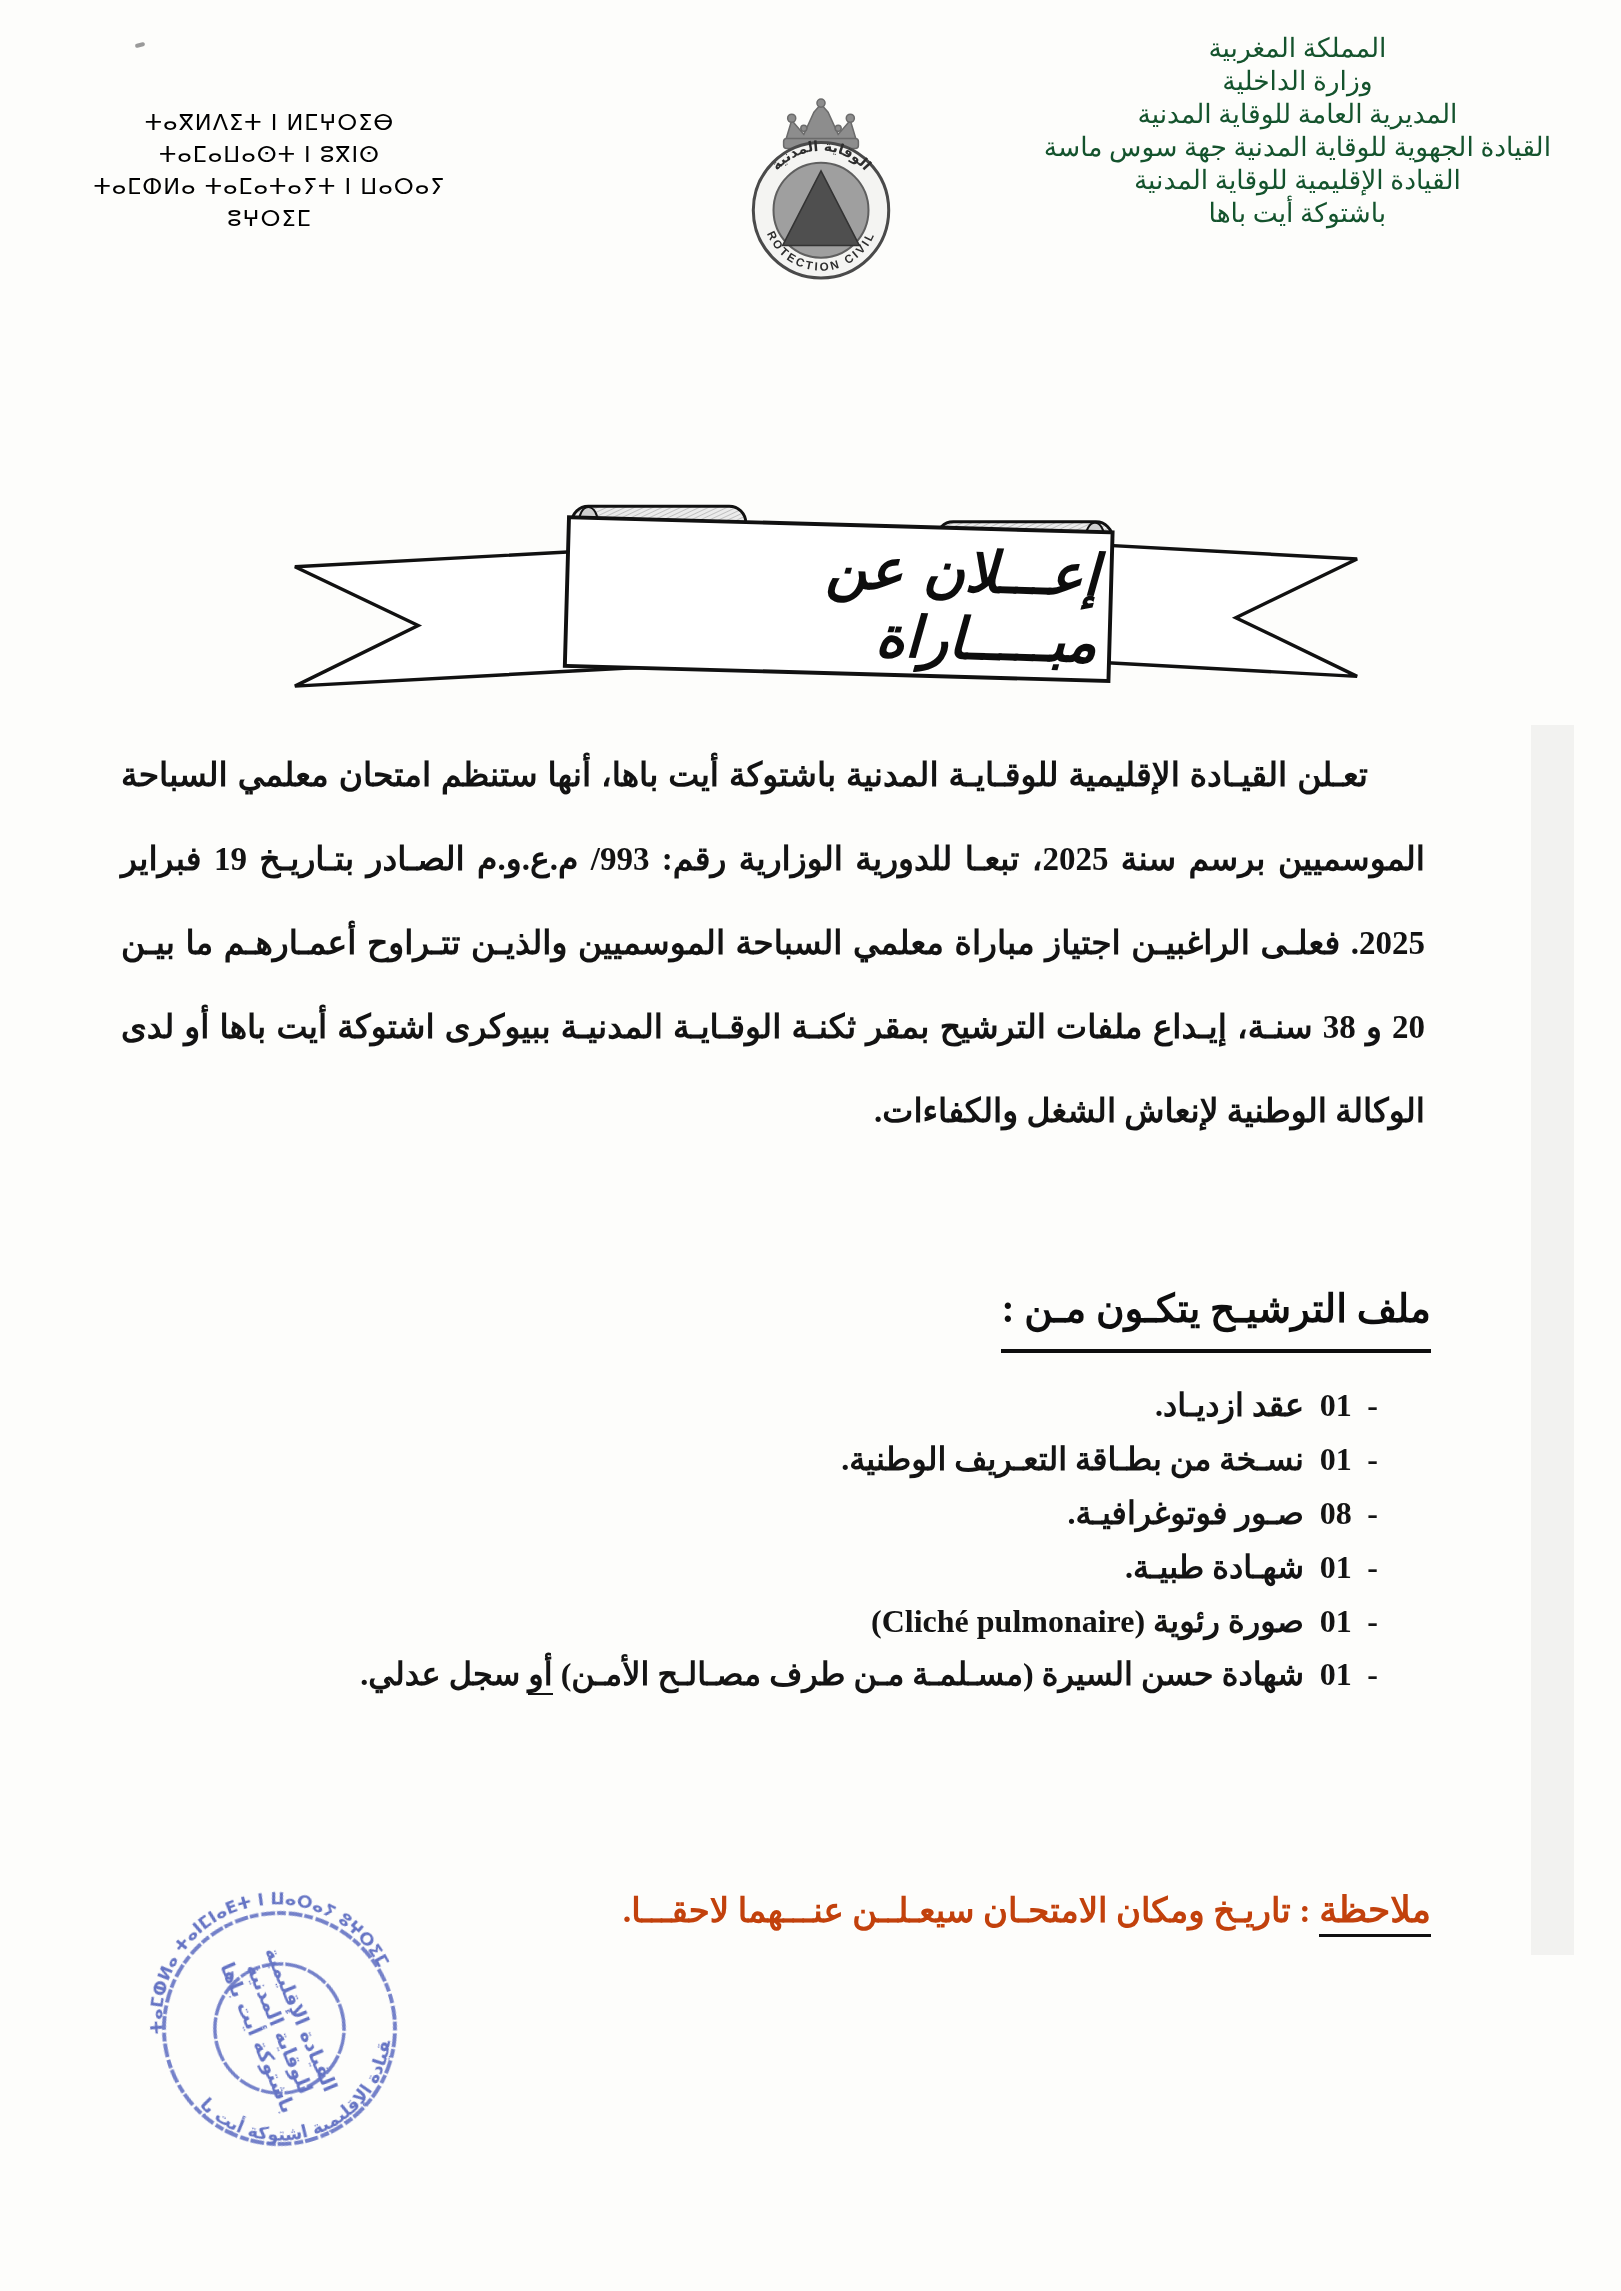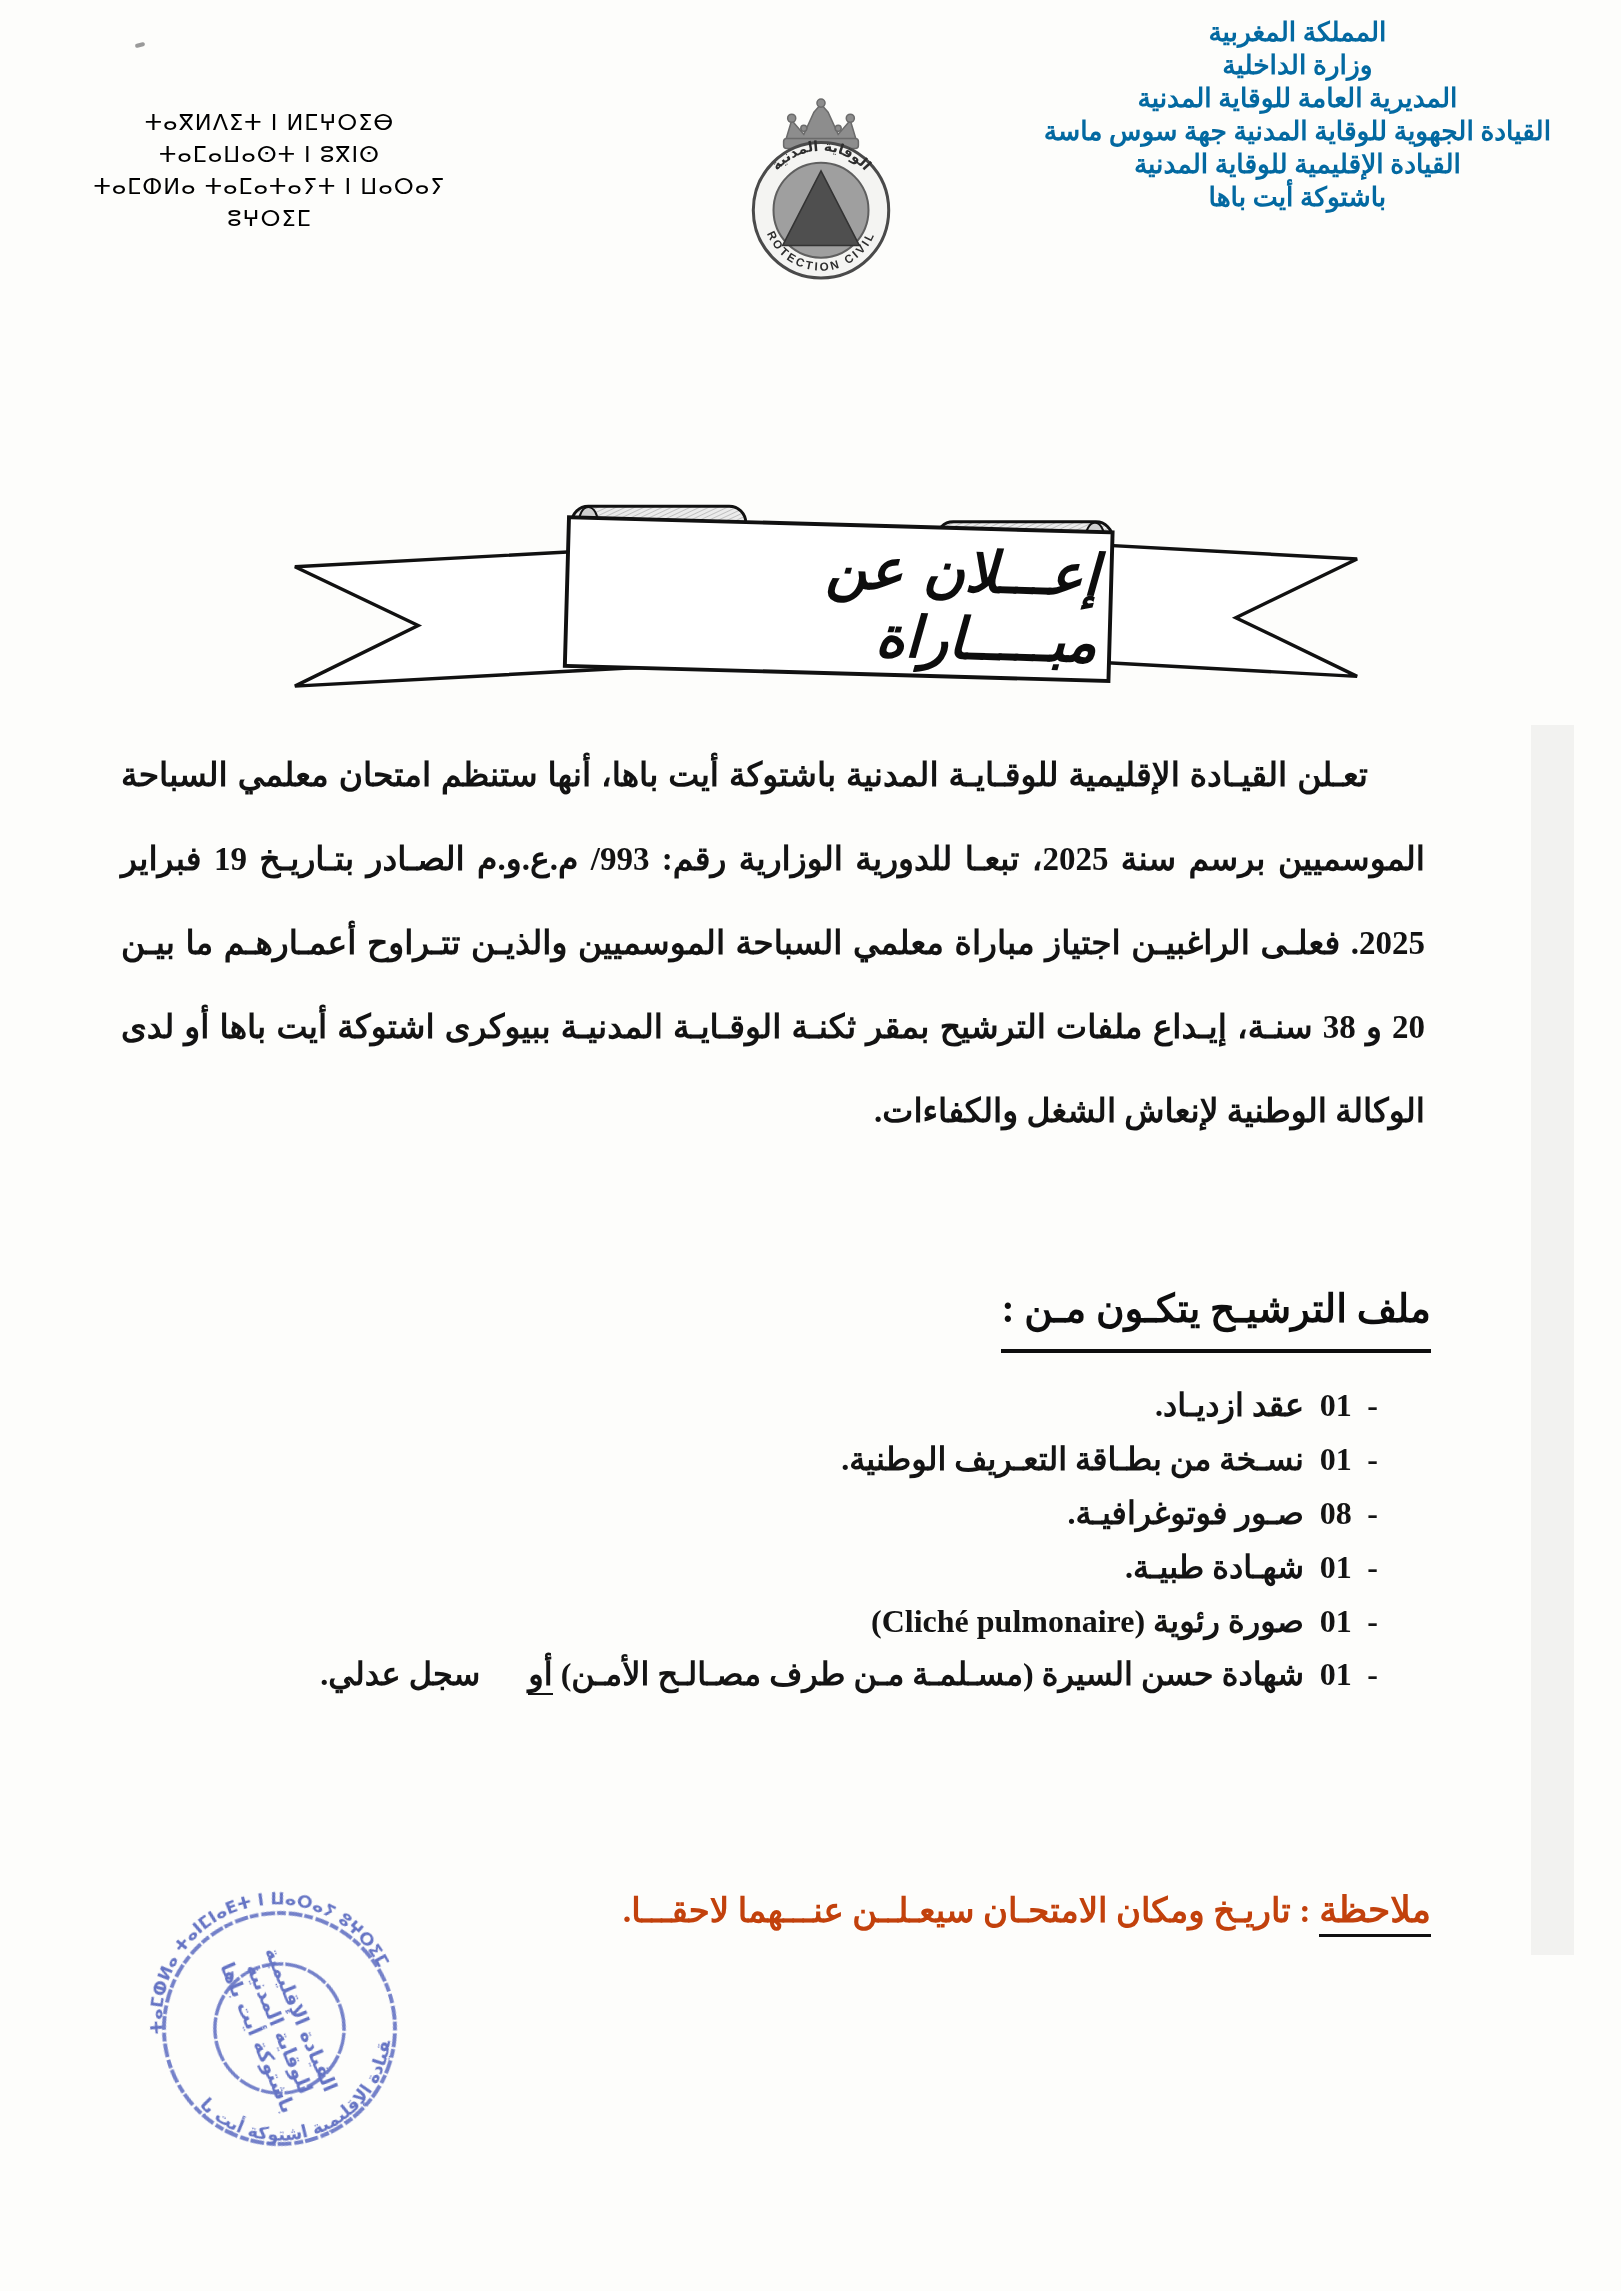--- a/index.html
+++ b/index.html
@@ -3,23 +3,23 @@
 <meta charset="utf-8">
 <style>
   html,body{margin:0;padding:0;background:#777;}
   .page{
     position:relative;width:1621px;height:2292px;margin:0 auto;
     background:#fdfdfb;overflow:hidden;color:#161616;
     font-family:"Liberation Serif","DejaVu Serif",serif;
   }
   
   .hdr-ar{
-    position:absolute;top:16px;right:19.6px;width:608px;
-    direction:rtl;text-align:center;font-weight:700;
-    font-size:26.5px;line-height:33px;color:#0369a1;
+    position:absolute;top:32px;right:19.6px;width:608px;
+    direction:rtl;text-align:center;font-weight:400;
+    font-size:26.5px;line-height:33px;color:#14532d;
   }
   .hdr-tif{
     position:absolute;top:106px;left:59px;width:421px;
     text-align:center;font-family:"DejaVu Sans",sans-serif;
     font-size:22.5px;line-height:32px;color:#000000;letter-spacing:1px;
   }
   .logo-wrap{position:absolute;top:94px;left:725px;width:192px;height:192px;}
   
   .banner-svg{position:absolute;top:469px;left:233px;width:1186px;height:223px;}
   .banner-title{
@@ -40,21 +40,21 @@
     direction:rtl;font-size:39px;font-weight:700;color:#0e0e0e;
     border-bottom:4.9px solid #0e0e0e;padding-bottom:18px;
   }
   .req-list{
     position:absolute;top:1380px;right:243px;width:1235px;
     direction:rtl;list-style:none;margin:0;padding:0;
     font-size:32px;font-weight:700;color:#141414;
   }
   .req-list li{display:flex;align-items:baseline;gap:15.7px;line-height:51px;margin-bottom:2.9px;}
   .req-list .dash{font-weight:700;}
-  .u{border-bottom:2.9px solid #141414;padding-bottom:1px;margin-left:40px;}
+  .u{border-bottom:2.9px solid #141414;padding-bottom:1px;}
   .note-line{
     position:absolute;top:1884px;right:190px;width:1245px;
     direction:rtl;font-size:34px;font-weight:700;color:#c2410c;line-height:53px;
   }
   .note-label{border-bottom:3.9px solid #101010;padding-bottom:3.9px;font-size:36px;}
   
   .stamp{position:absolute;top:1867px;left:118px;width:323px;height:323px;
     transform:rotate(-17deg);opacity:.82;filter:blur(0.5px);}
   
   .scan-band{position:absolute;top:725px;left:1531px;width:43px;height:1230px;

